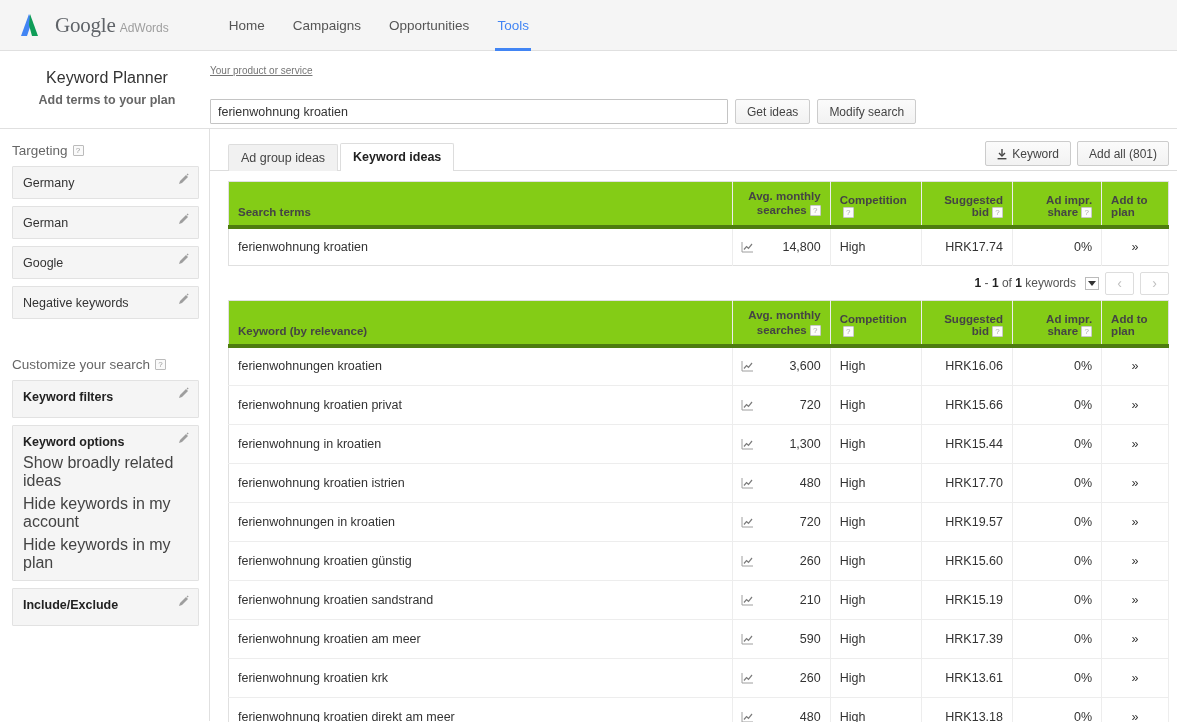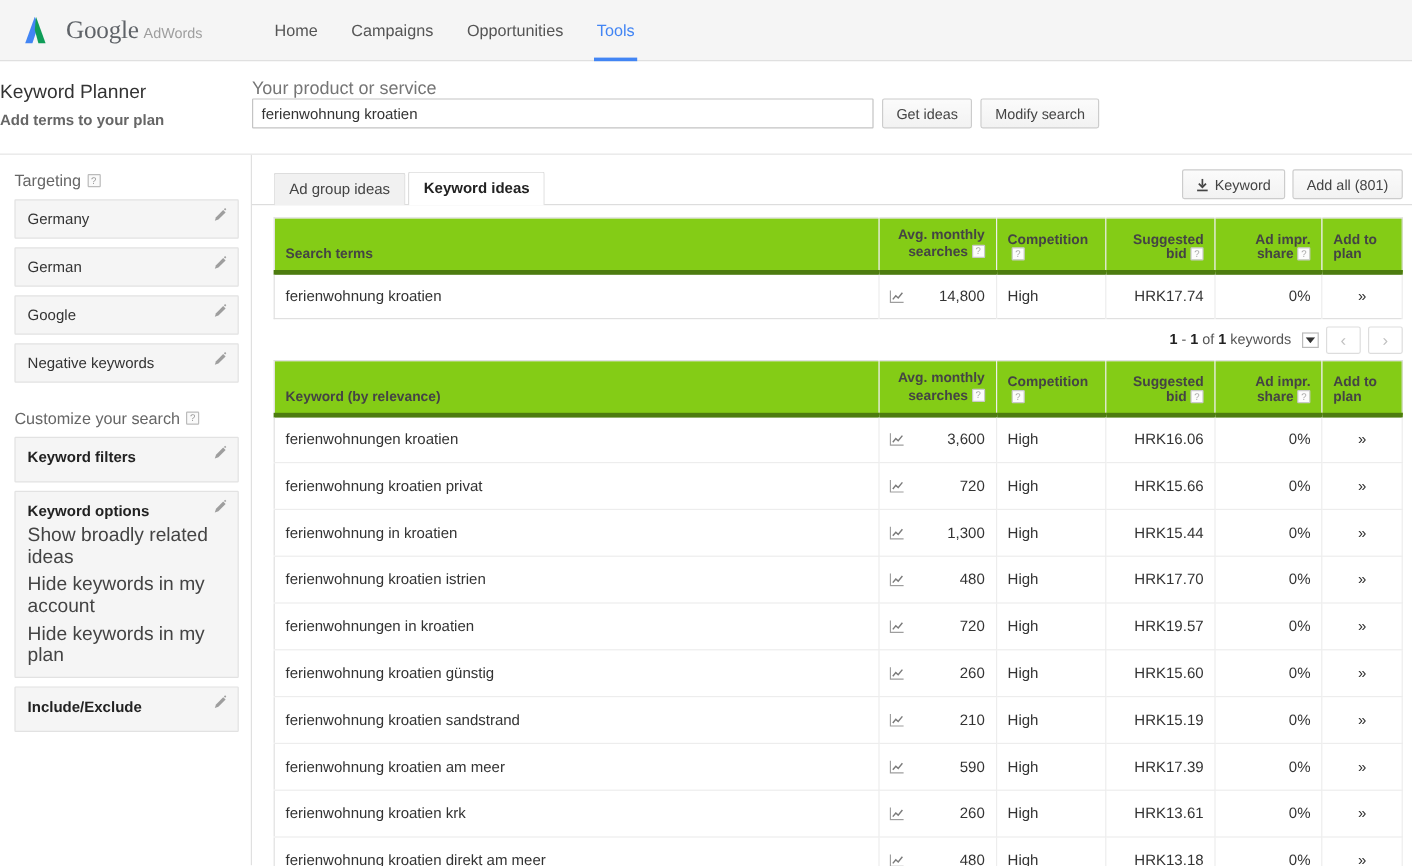--- a/index.html
+++ b/index.html
@@ -53,25 +53,25 @@
 
   
   .subheader {
     height: 78px;
     border-bottom: 1px solid #e0e0e0;
     display: flex;
     align-items: flex-start;
     padding-top: 14px;
     background: #fff;
   }
-  .planner-title-block { width: 198px; padding-top: 4px; }
+  .planner-title-block { width: 198px; padding-left: 16px; padding-top: 4px; text-align: center; }
   .planner-title { font-size: 16px; color: #333; margin-bottom: 6px; }
   .planner-sub { font-size: 12.5px; color: #666; font-weight: bold; }
   .search-block { flex: 1; padding-left: 12px; }
-  .search-label { font-size: 15px; color: #757575; margin-bottom: 0; }
+  .search-label { font-size: 10px; color: #757575; margin-bottom: 23px; text-decoration: underline; }
   .search-row { display: flex; align-items: flex-start; gap: 7px; }
   .search-input {
     width: 518px; height: 25px;
     border: 1px solid #c4c4c4;
     padding: 0 7px;
     font-family: "Liberation Sans", sans-serif;
     font-size: 12.5px;
     color: #333;
     border-radius: 1px;
     outline: none;
@@ -100,21 +100,21 @@
     background: #fff;
   }
   .side-section-title {
     font-size: 13.5px;
     color: #666;
     margin-bottom: 8px;
     display: flex;
     align-items: center;
     gap: 5px;
   }
-  .side-section-title.second { margin-top: 22px; }
+  .side-section-title.second { margin-top: 38px; }
   .help-q {
     display: inline-block;
     width: 11px; height: 11px;
     border: 1px solid #bbb;
     border-radius: 1px;
     font-size: 8px;
     line-height: 10px;
     text-align: center;
     color: #999;
     background: #fafafa;

